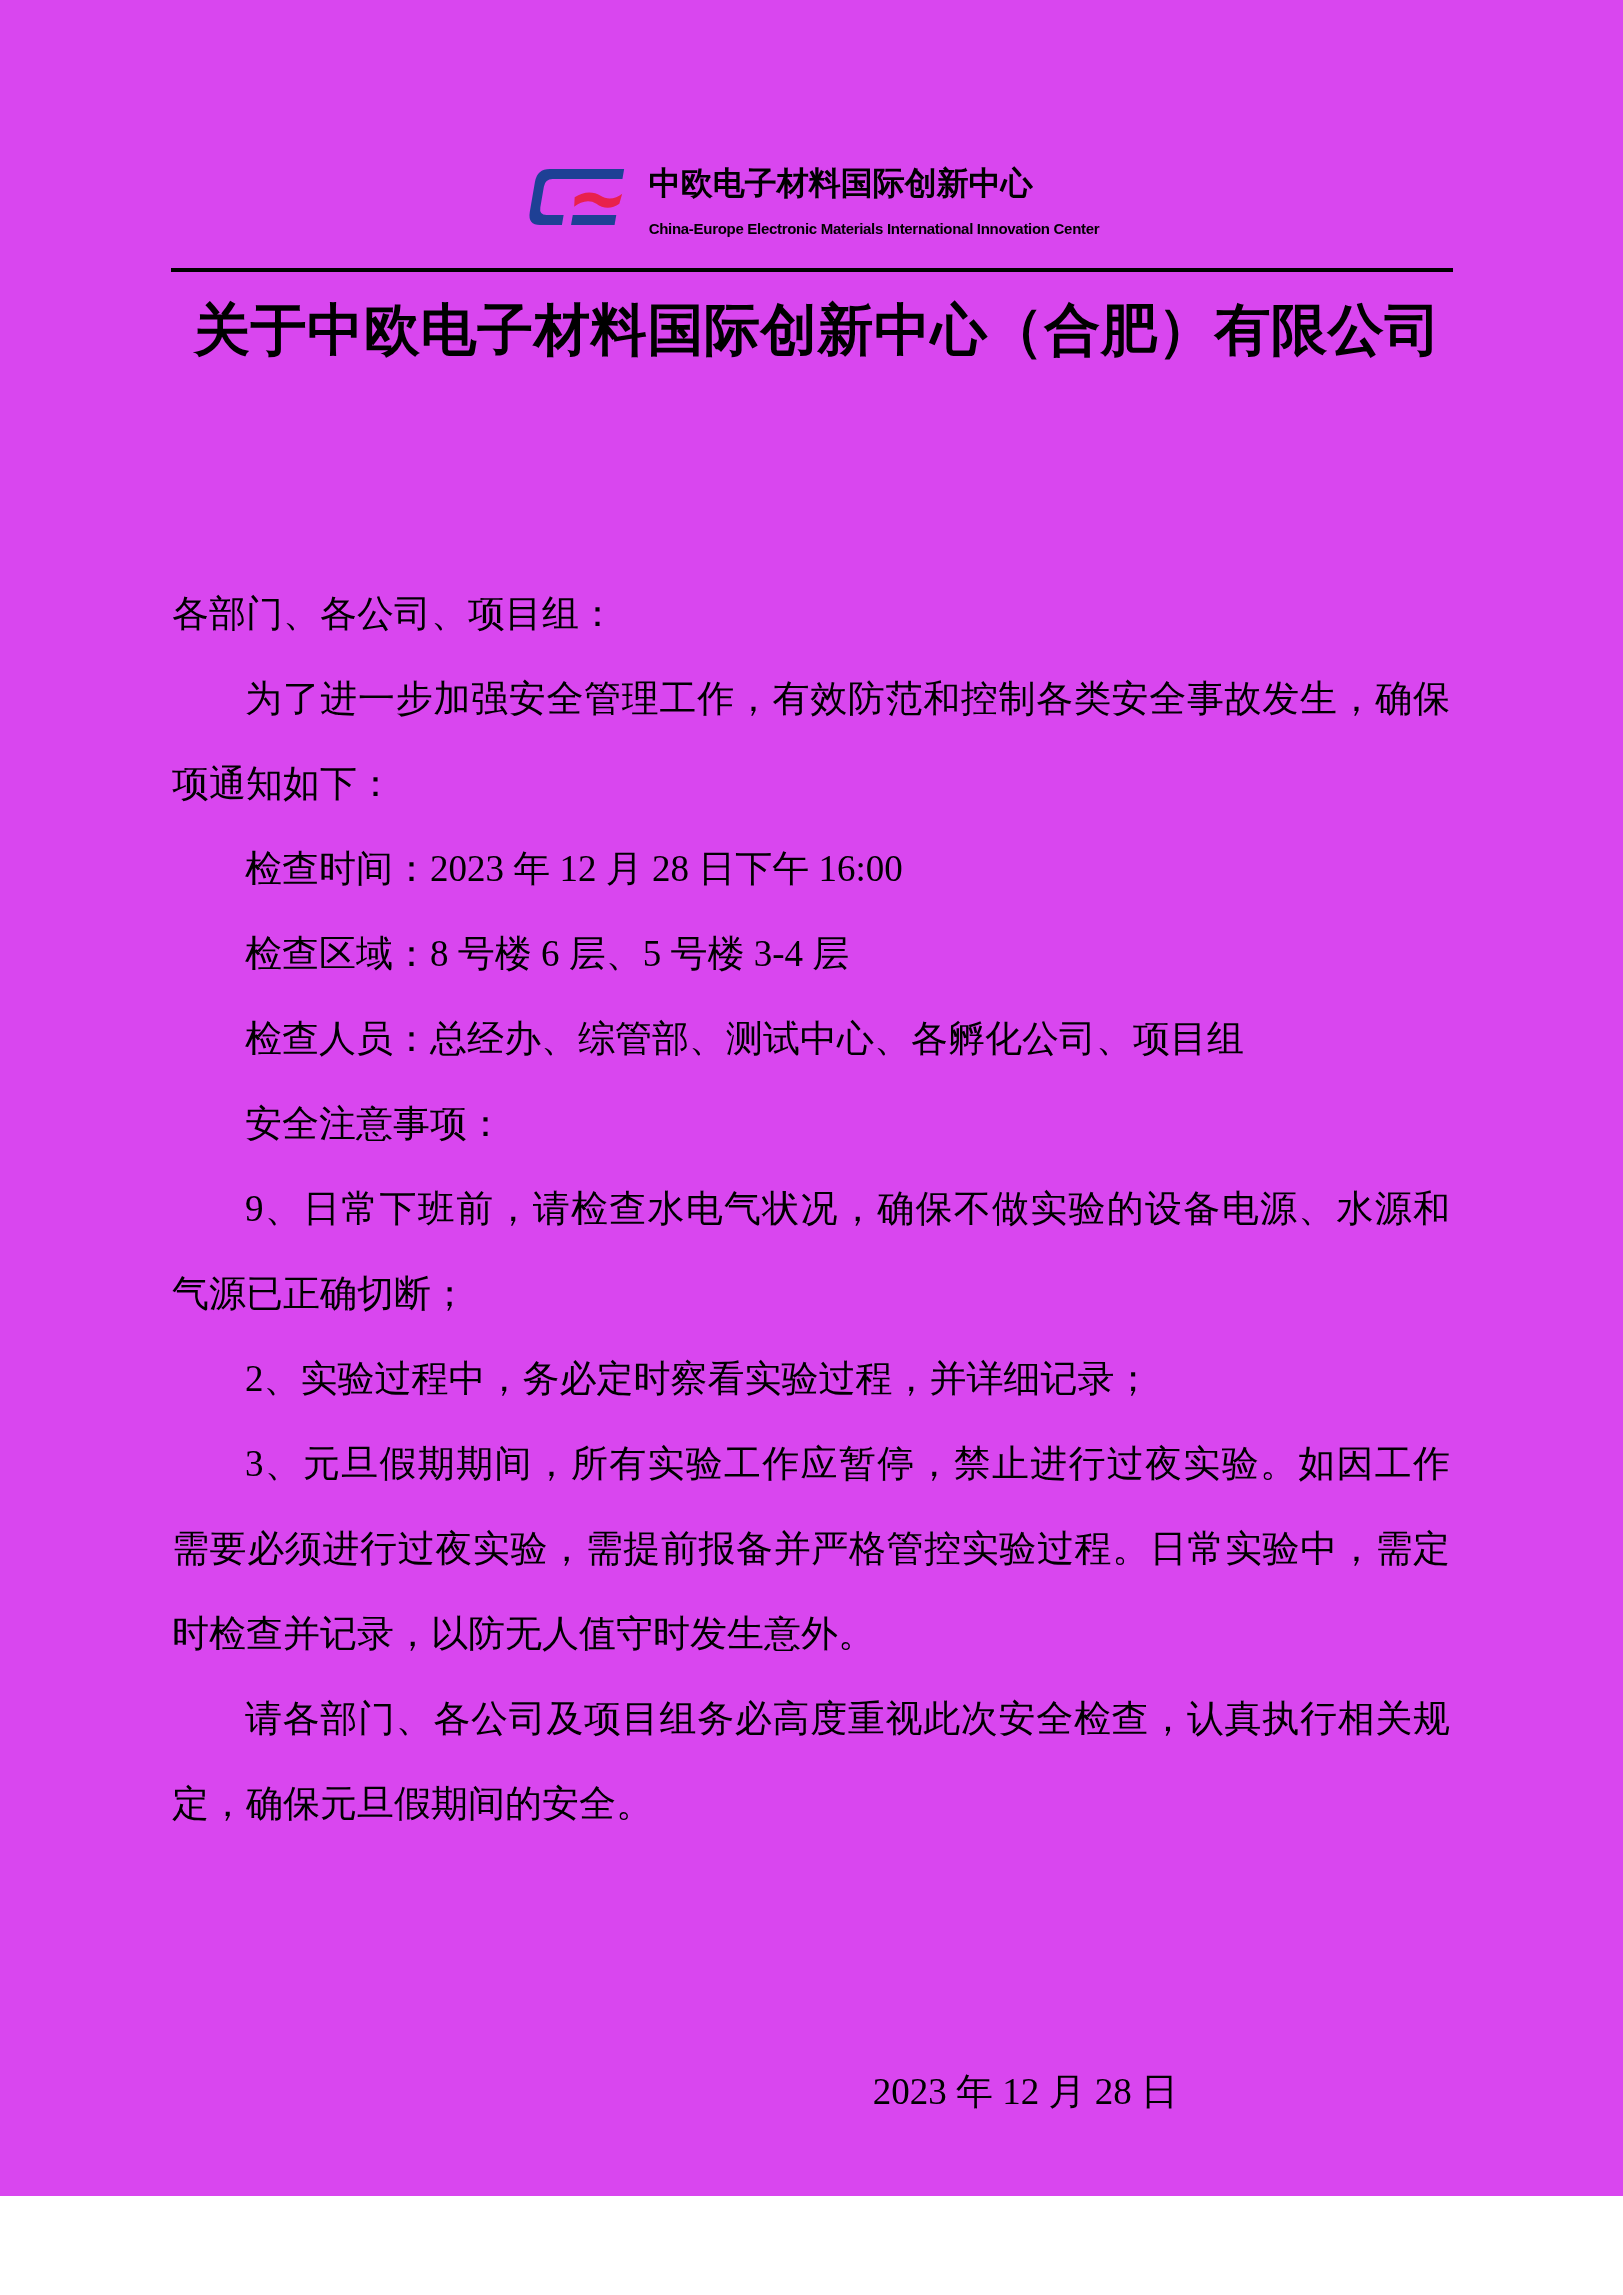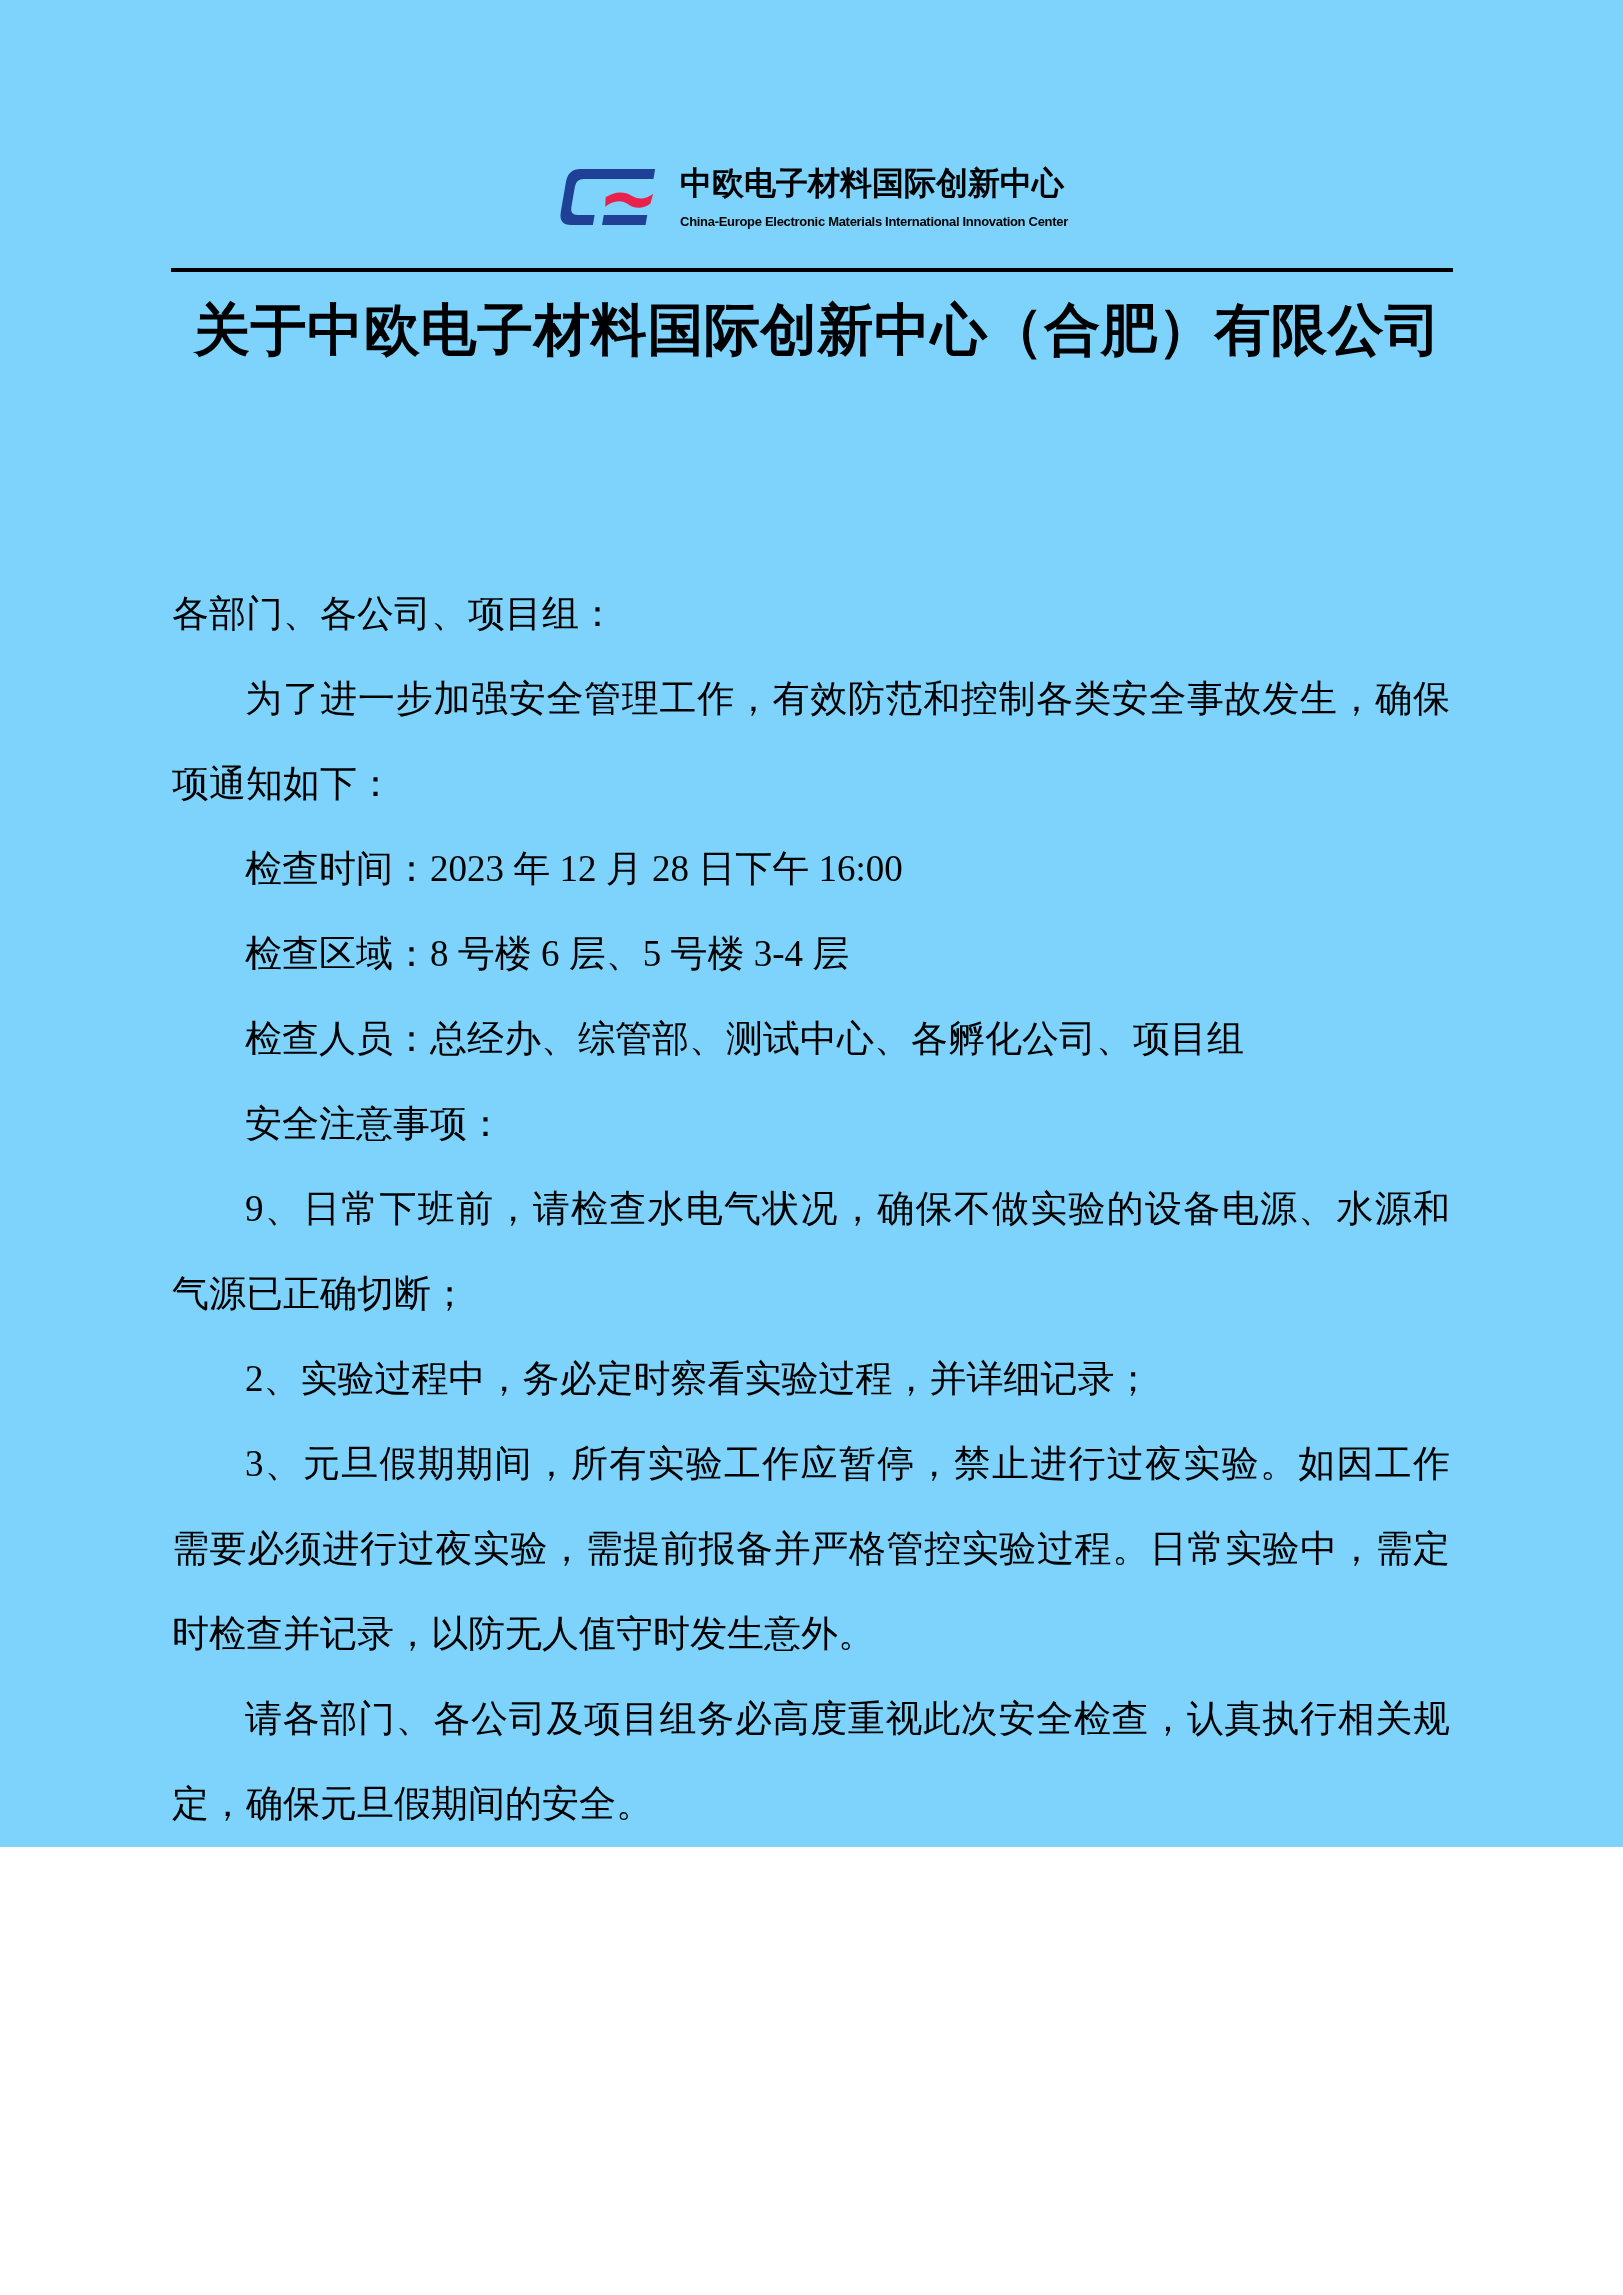--- a/index.html
+++ b/index.html
@@ -1,20 +1,20 @@
 <!DOCTYPE html>
 <html style="font-size:10.5px"><head>
 <meta charset="utf-8">
 <style>
   html, body { margin: 0; padding: 0; background: #ffffff; }
   .page {
     position: relative;
     width: 1623px;
-    height: 1847px;
-    background: #7dd3fc;
+    height: 2196px;
+    background: #d946ef;
     color: #000;
     font-family: "Liberation Serif", "DejaVu Serif", serif;
     overflow: hidden;
   }
 
   
   .logo-row {
     position: absolute;
     top: 165px; left: 0; width: 100%;
     display: flex; justify-content: center; align-items: flex-start;
@@ -27,23 +27,23 @@
     font-family: "DejaVu Sans", "Liberation Sans", sans-serif;
     font-weight: 700;
     font-size: 32px;
     line-height: 37px;
     letter-spacing: 0px;
     white-space: nowrap;
   }
   .logo-en {
     font-family: "Liberation Sans", "DejaVu Sans", sans-serif;
     font-weight: 700;
-    font-size: 13px;
+    font-size: 15px;
     letter-spacing: -0.3px;
-    margin-top: 12px;
+    margin-top: 18px;
     white-space: nowrap;
   }
 
   
   .rule {
     position: absolute;
     left: 171px; top: 268px;
     width: 1282px; height: 3.9px;
     background: #000;
   }

